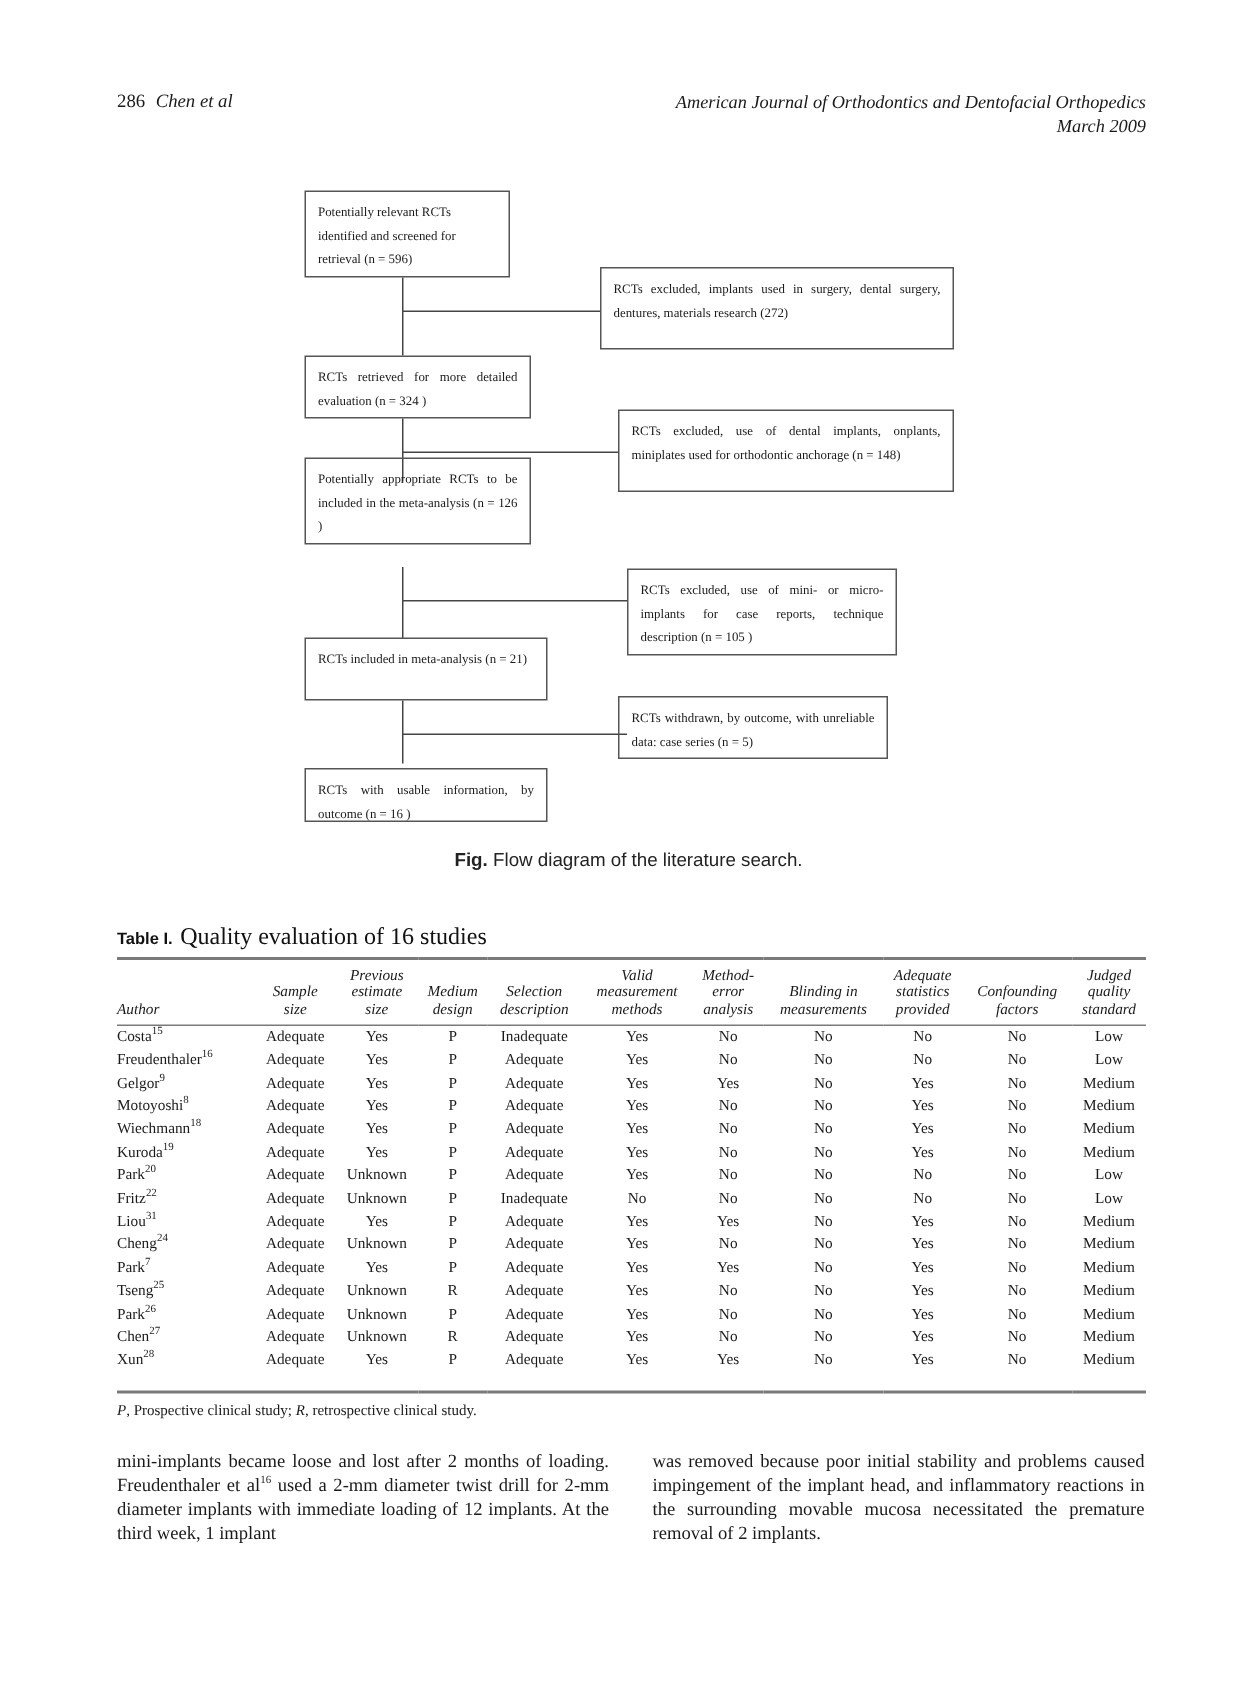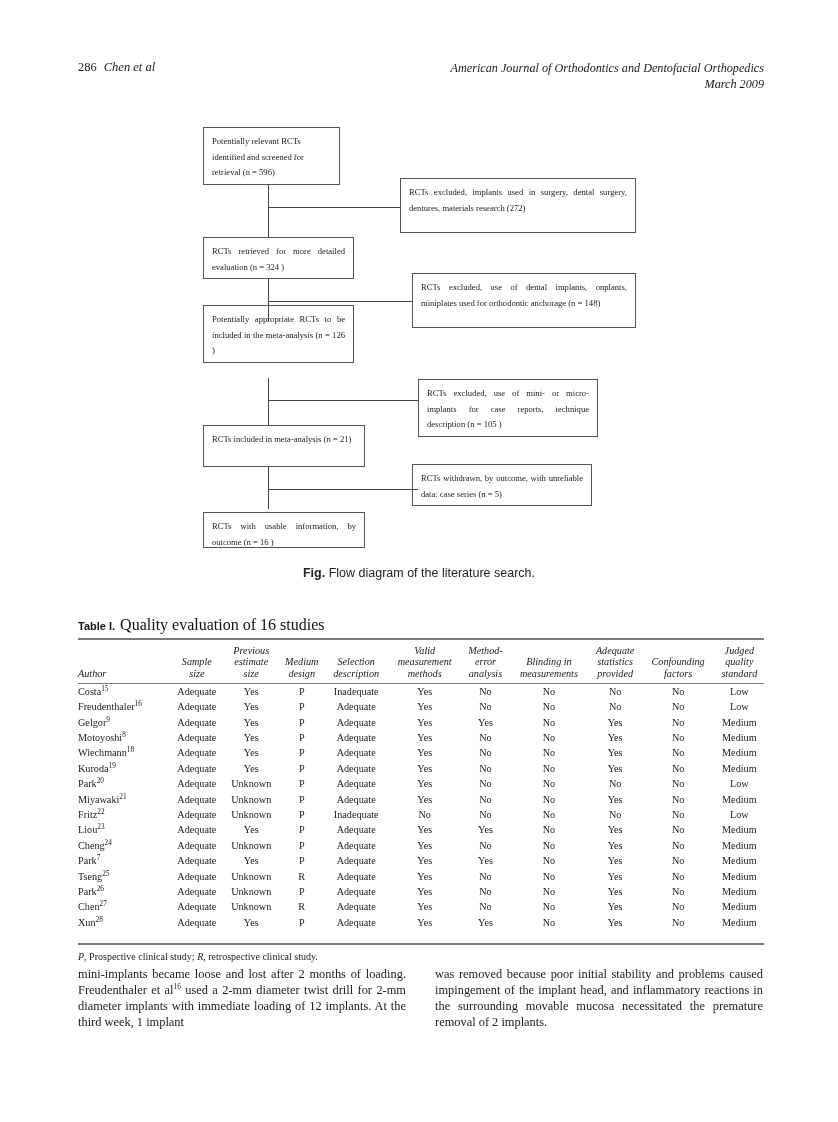--- a/index.html
+++ b/index.html
@@ -380,47 +380,34 @@
             <td class="col-c">P</td>
             <td class="col-c">Adequate</td>
             <td class="col-c">Yes</td>
             <td class="col-c">No</td>
             <td class="col-c">No</td>
             <td class="col-c">No</td>
             <td class="col-c">No</td>
             <td class="col-c">Low</td>
           </tr>
           <tr>
-            <td class="c-author">Miyawaki<sup>21</sup></td>
+            <td class="c-author">Fritz<sup>22</sup></td>
             <td class="col-c">Adequate</td>
             <td class="col-c">Unknown</td>
             <td class="col-c">P</td>
-            <td class="col-c">Adequate</td>
-            <td class="col-c">Yes</td>
-            <td class="col-c">No</td>
-            <td class="col-c">No</td>
-            <td class="col-c">Yes</td>
-            <td class="col-c">No</td>
-            <td class="col-c">Medium</td>
-          </tr>
-          <tr>
-            <td class="c-author">Fritz<sup>22</sup></td>
-            <td class="col-c">Adequate</td>
-            <td class="col-c">Unknown</td>
-            <td class="col-c">P</td>
             <td class="col-c">Inadequate</td>
             <td class="col-c">No</td>
             <td class="col-c">No</td>
             <td class="col-c">No</td>
             <td class="col-c">No</td>
             <td class="col-c">No</td>
             <td class="col-c">Low</td>
           </tr>
           <tr>
-            <td class="c-author">Liou<sup>23</sup></td>
+            <td class="c-author">Liou<sup>31</sup></td>
             <td class="col-c">Adequate</td>
             <td class="col-c">Yes</td>
             <td class="col-c">P</td>
             <td class="col-c">Adequate</td>
             <td class="col-c">Yes</td>
             <td class="col-c">Yes</td>
             <td class="col-c">No</td>
             <td class="col-c">Yes</td>
             <td class="col-c">No</td>
             <td class="col-c">Medium</td>

